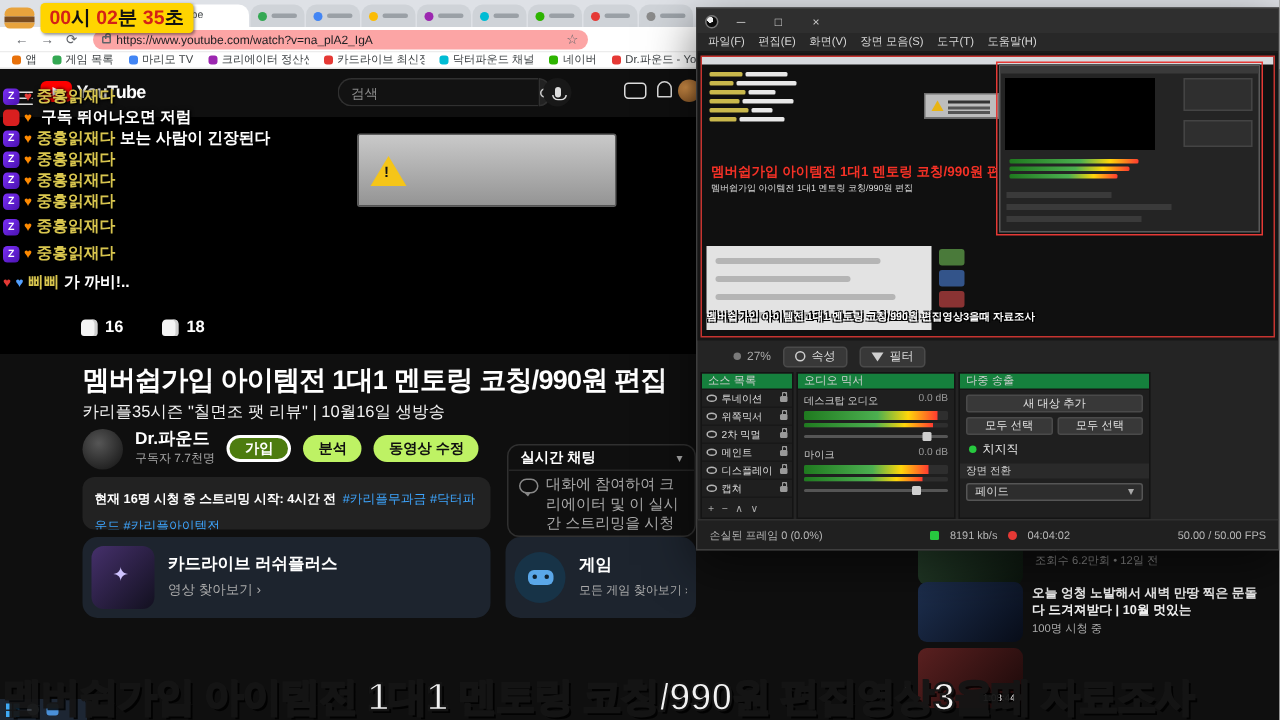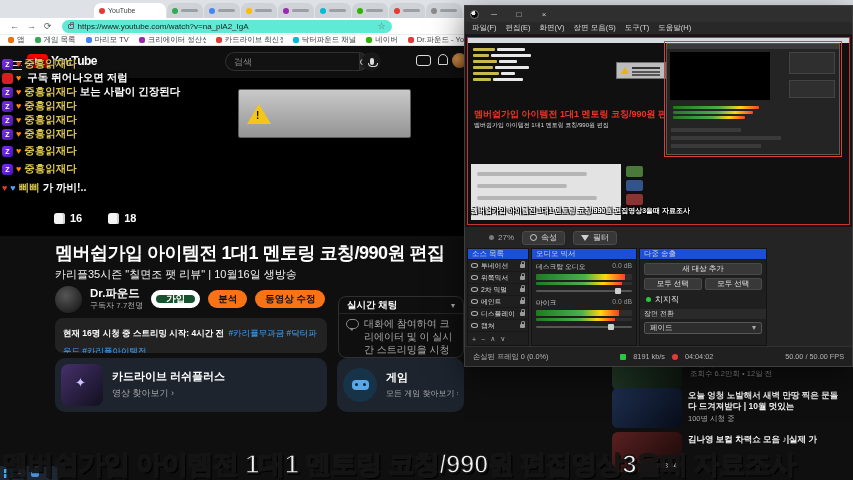--- a/index.html
+++ b/index.html
@@ -10,21 +10,21 @@
 
 #tabstrip{position:absolute;left:0;top:0;width:853px;height:18px;background:#dee1e6;display:flex;align-items:flex-end;padding-left:94px}
 .tab{height:15px;border-radius:7px 7px 0 0;margin-right:1px;display:flex;align-items:center;padding:0 5px;font-size:7px;color:#3c4043;overflow:hidden;white-space:nowrap}
 .tab.active{background:#fff;width:72px}
 .tab.inactive{background:#cfd3d8;width:36px}
 .fav{width:6px;height:6px;border-radius:50%;margin-right:3px;flex:none}
 .tbar{height:3px;border-radius:2px;background:#9aa0a6;flex:1}
 .newtab{font-size:10px;color:#5f6368;margin-left:4px;line-height:15px}
 #addrbar{position:absolute;left:0;top:18px;width:853px;height:17px;background:#fff;display:flex;align-items:center;padding:0 6px;border-bottom:1px solid #ececec}
 .nav{font-size:9px;color:#5f6368;margin:0 4px}
-#urlpill{display:flex;align-items:center;background:#5eead4;border-radius:8px;height:13px;width:330px;margin-left:6px;padding:0 6px;overflow:hidden}
+#urlpill{display:flex;align-items:center;background:#fca5a5;border-radius:8px;height:13px;width:330px;margin-left:6px;padding:0 6px;overflow:hidden}
 .lock{width:6px;height:5px;border:1px solid #5f6368;border-radius:1px;position:relative;margin-right:4px;flex:none}
 .lock:before{content:"";position:absolute;left:1px;top:-3px;width:2px;height:3px;border:1px solid #5f6368;border-bottom:none;border-radius:2px 2px 0 0}
 #urltext{font-size:8px;color:#202124;white-space:nowrap;overflow:hidden;flex:1}
 .star{font-size:9px;color:#5f6368;margin-left:4px}
 #bookmarks{position:absolute;left:0;top:35px;width:853px;height:11px;background:#fff;display:flex;align-items:center;padding:0 8px;gap:10px;border-bottom:1px solid #e4e4e4;overflow:hidden}
 .bm{display:flex;align-items:center;gap:3px;flex:none}
 .bmfav{width:6px;height:6px;border-radius:2px;flex:none}
 .bmlabel{font-size:7.5px;color:#3c4043;white-space:nowrap;max-width:58px;overflow:hidden}
 
 
@@ -58,22 +58,22 @@
 .chip{display:flex;align-items:center;gap:5px}
 .handicon{width:11px;height:11px;background:#f4f4f4;border-radius:3px 3px 2px 2px;box-shadow:inset -2px 0 0 #cfcfcf}
 .chip b{color:#fff;font-size:11px;text-shadow:1px 1px 2px #000}
 #vtitle{position:absolute;left:55px;top:195px;width:408px;font-size:18px;font-weight:bold;color:#fff;white-space:nowrap;overflow:hidden;letter-spacing:-.5px}
 #vsubtitle{position:absolute;left:55px;top:221px;width:408px;font-size:11px;color:#f1f1f1;white-space:nowrap;overflow:hidden}
 #chrow{position:absolute;left:55px;top:238px;width:405px;height:30px;display:flex;align-items:center;gap:8px}
 .chavatar{width:27px;height:27px;border-radius:50%;background:radial-gradient(circle at 40% 35%,#565656,#101010);flex:none}
 .chname{font-size:11.5px;font-weight:bold;color:#fff;line-height:1.1}
 .chsubs{font-size:8px;color:#aaa}
 .pill{height:18px;border-radius:9px;display:flex;align-items:center;padding:0 10px;font-size:9.5px;font-weight:bold;white-space:nowrap;border:none}
-.pill.dark{background:#14532d;color:#fff;border:5px solid #ffffff}
-.pill.light{background:#f97316;color:#0f0f0f}
+.pill.dark{background:#4d7c0f;color:#fff;border:2px solid #ffffff}
+.pill.light{background:#bef264;color:#0f0f0f}
 #descbox{position:absolute;left:55px;top:272px;width:272px;height:35px;background:#222;border-radius:8px;padding:4px 8px;overflow:hidden}
 #descbox .d1{font-size:8.5px;color:#fff;font-weight:bold;display:inline}
 .blue{color:#3ea6ff;font-size:8.5px}
 #livechat{position:absolute;left:338px;top:250px;width:126px;height:62px;border:1px solid #303030;border-radius:8px;overflow:hidden}
 #lchead{display:flex;align-items:center;justify-content:space-between;height:17px;padding:0 8px;border-bottom:1px solid #262626}
 #lchead b{font-size:9.5px;color:#fff}
 .caret{color:#aaa;font-size:8px}
 #lcbody{display:flex;gap:5px;padding:3px 7px}
 .bubble{width:13px;height:10px;border:1px solid #888;border-radius:6px;position:relative;flex:none;margin-top:2px}
 .bubble:after{content:"";position:absolute;left:2px;bottom:-3px;border-left:3px solid transparent;border-right:2px solid transparent;border-top:3px solid #888}
@@ -140,21 +140,21 @@
 .pvt{position:absolute;width:17px;height:11px;border-radius:2px}
 #pvcap{position:absolute;left:3px;top:168px;width:370px;font-size:7px;font-weight:bold;color:#fff;text-shadow:1px 1px 0 #000,-1px 1px 0 #000,1px -1px 0 #000;white-space:nowrap;overflow:hidden}
 #obstoolbar{position:absolute;left:0;top:221px;right:0;height:21px;display:flex;align-items:center;gap:8px;padding:0 24px}
 #pvzoom{display:flex;align-items:center;gap:4px;font-size:8px;color:#a8a8a8}
 .zoomdot{width:5px;height:5px;border-radius:50%;background:#7a7a7a}
 .tbtn{height:14px;background:#383838;border:1px solid #4a4a4a;border-radius:3px;color:#ddd;font-size:8px;display:flex;align-items:center;gap:4px;padding:0 7px}
 .gear{width:7px;height:7px;border:1.5px solid #cfcfcf;border-radius:50%}
 .filt{width:0;height:0;border-left:4px solid transparent;border-right:4px solid transparent;border-top:6px solid #cfcfcf}
 #obsdocks{position:absolute;left:2px;top:242px;right:2px;height:98px;display:flex;gap:2px}
 .dock{background:#1f1f1f;border:1px solid #141414;display:flex;flex-direction:column;overflow:hidden}
-.dock-h{height:11px;background:#1d4ed8;font-size:7.5px;color:#cfcfcf;display:flex;align-items:center;padding:0 4px;flex:none;border-bottom:1px solid #161616}
+.dock-h{height:11px;background:#15803d;font-size:7.5px;color:#cfcfcf;display:flex;align-items:center;padding:0 4px;flex:none;border-bottom:1px solid #161616}
 #dock-sources{width:62px}
 .srow{height:12px;display:flex;align-items:center;gap:3px;padding:0 3px;border-bottom:1px solid #181818}
 .eye{width:7px;height:4.5px;border:1px solid #b5b5b5;border-radius:50%;flex:none}
 .sname{font-size:6.8px;color:#ddd;flex:1;white-space:nowrap;overflow:hidden}
 .locki{width:5px;height:4px;background:#9a9a9a;border-radius:1px;position:relative;flex:none}
 .locki:before{content:"";position:absolute;left:1px;top:-3px;width:1.5px;height:3px;border:1px solid #9a9a9a;border-bottom:none;border-radius:2px 2px 0 0}
 .dockfoot{height:12px;display:flex;align-items:center;gap:5px;padding:0 4px;font-size:7px;color:#aaa;margin-top:auto}
 #dock-mixer{width:106px}
 .mch{padding:2px 4px 1px}
 .mname{display:flex;justify-content:space-between;font-size:6.8px;color:#ccc}
@@ -388,21 +388,20 @@
     <div class="rchan">조유독</div>
     <div class="rmeta0">조회수 6.2만회 • 12일 전</div>
 
     <div class="rthumb" id="rth1"></div>
     <div class="rtitle" style="top:344px">오늘 엉청 노발해서 새벽 만땅 찍은 문돌 다 드겨져받다 | 10월 멋있는</div>
     <div class="rmeta" style="top:368px">100명 시청 중</div>
 
     <div class="rthumb" id="rth2">
       <span class="dur">1:08:44</span>
     </div>
-    <div class="rtitle" style="top:388px">김나영 보컬 차력쇼 모음 ♪|실제 가</div>
   </div>
 
   <div id="chatov">
     <div class="cline" style="top:0">
         <span class="zbadge">Z</span>
         <span class="heart red">♥</span>
         <span class="cuser">중흥읽재다</span>
         <span class="cmsg"></span>
       </div>
     <div class="cline" style="top:14px">
@@ -646,20 +645,28 @@
       <span class="sp"></span>
       <span class="gsq"></span>
       <span>8191 kb/s</span>
       <span class="rdot"></span>
       <span>04:04:02</span>
       <span class="sp"></span>
       <span>50.00 / 50.00 FPS</span>
     </div>
   </div>
 
+  <div id="timer">
+    <span class="burger">
+        <i class="b1"></i>
+        <i class="b2"></i>
+        <i class="b3"></i>
+      </span>
+    <span id="timerpill"><span class="num">00</span><span>시</span> <span class="num">02</span><span>분</span> <span class="num">35</span><span>초</span></span>
+  </div>
 
   <div id="bottomtext">멤버쉽가입 아이템전 1대1 멘토링 코칭/990원 편집영상3을때 자료조사</div>
 
   <div id="taskbar">
     <span class="winlogo">
         <i></i>
         <i></i>
         <i></i>
         <i></i>
       </span>

